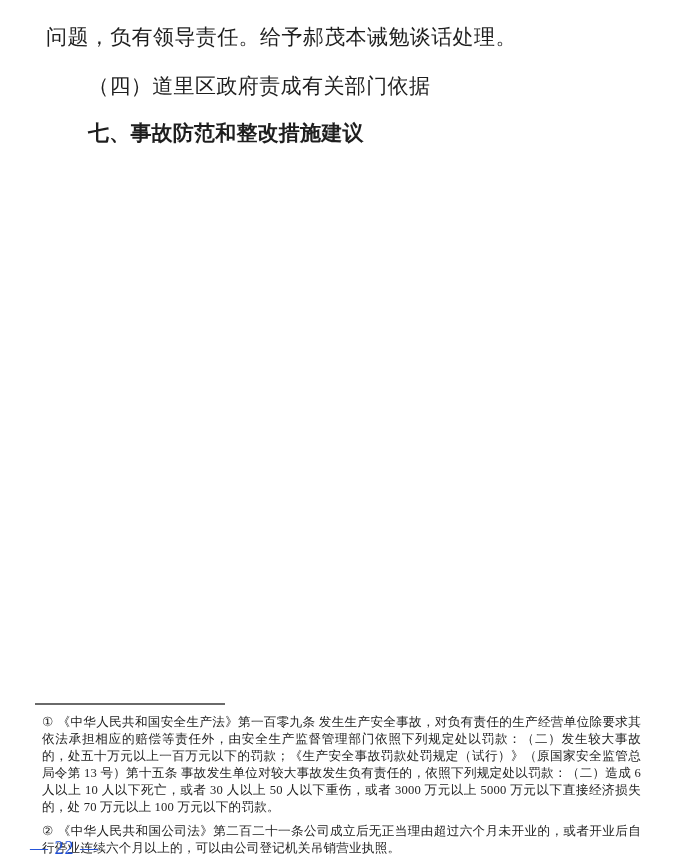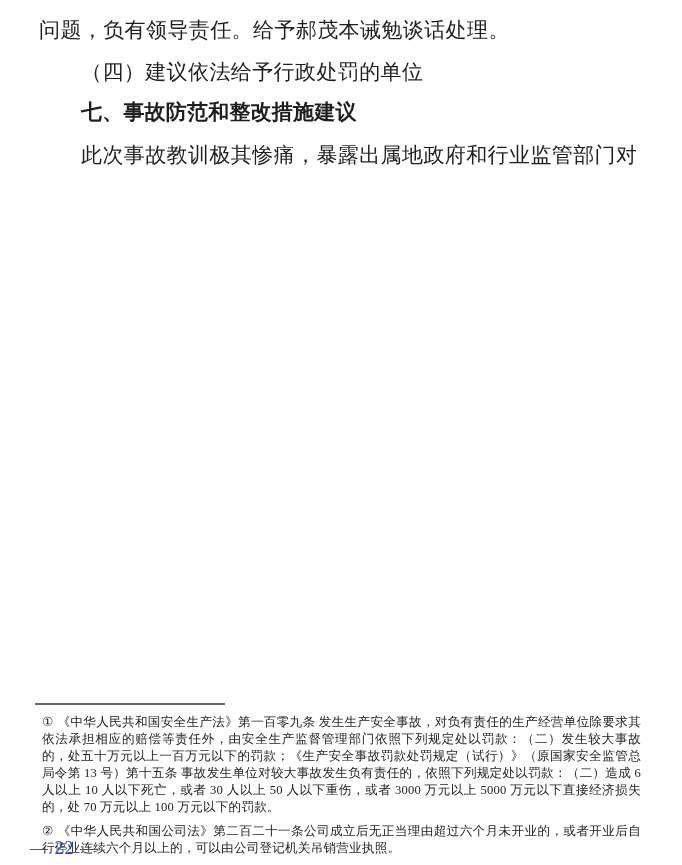--- a/index.html
+++ b/index.html
@@ -16,21 +16,21 @@
     font-family: "Liberation Serif", "DejaVu Serif", serif;
     color: #1e1e1e;
   }
   .body-text {
     position: absolute;
     top: 8px;
     left: 35px;
     width: 613px;
   }
   .para {
-    margin: 4px;
+    margin: 11px;
     font-size: 21px;
     line-height: 37.6px;
     text-align: justify;
     text-justify: inter-ideograph;
     text-indent: 2em;
     letter-spacing: 0.4px;
   }
   .para.no-indent {
     text-indent: 0;
   }
@@ -80,27 +80,26 @@
 </head>
 <body>
 
 <div class="page">
 
   <div class="body-text">
 
     <p class="para no-indent">问题，负有领导责任。给予郝茂本诫勉谈话处理。</p>
 
 
-    <p class="para">（四）建议依法给予行政处罚的单位</p>
+    <p class="para">（四）道里区政府责成有关部门依据</p>
 
 
 
     <p class="para section-heading">七、事故防范和整改措施建议</p>
 
-    <p class="para">此次事故教训极其惨痛，暴露出属地政府和行业监管部门对</p>
 
   </div>
 
   <div class="footnotes">
 
     <div class="fn-divider"></div>
 
     <p class="fn"><span class="fn-marker">①</span><span>《中华人民共和国安全生产法》第一百零九条 发生生产安全事故，对负有责任的生产经营单位除要求其依法承担相应的赔偿等责任外，由安全生产监督管理部门依照下列规定处以罚款：（二）发生较大事故的，处五十万元以上一百万元以下的罚款；《生产安全事故罚款处罚规定（试行）》（原国家安全监管总局令第 13 号）第十五条 事故发生单位对较大事故发生负有责任的，依照下列规定处以罚款：（二）造成 6 人以上 10 人以下死亡，或者 30 人以上 50 人以下重伤，或者 3000 万元以上 5000 万元以下直接经济损失的，处 70 万元以上 100 万元以下的罚款。</span></p>
 
     <p class="fn"><span class="fn-marker">②</span><span>《中华人民共和国公司法》第二百二十一条公司成立后无正当理由超过六个月未开业的，或者开业后自行停业连续六个月以上的，可以由公司登记机关吊销营业执照。</span></p>

